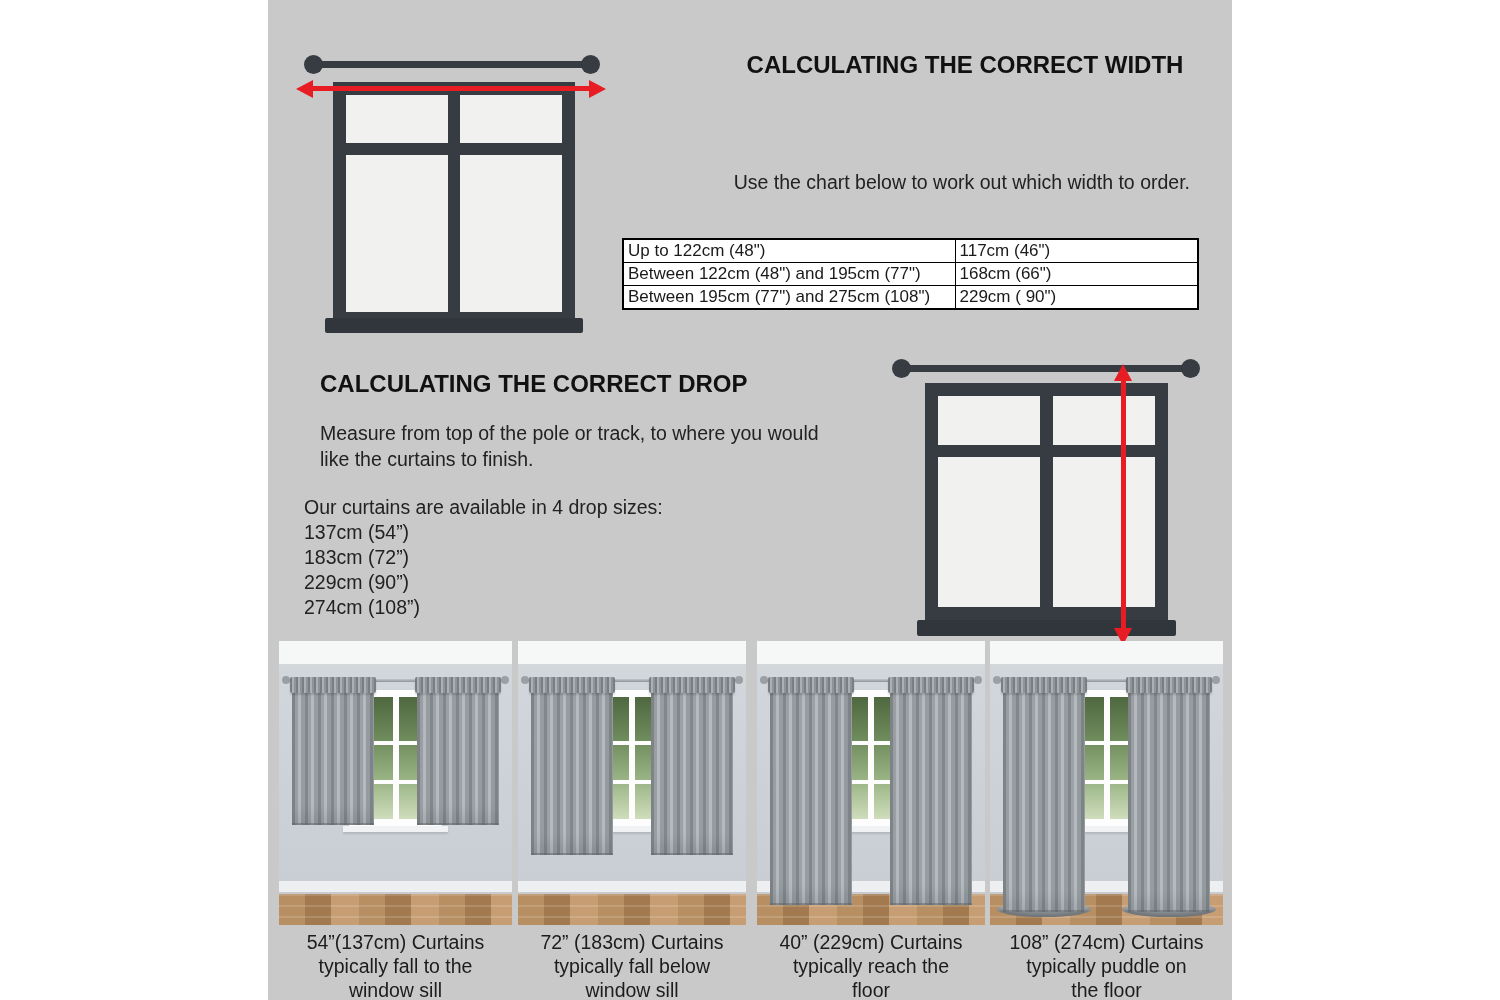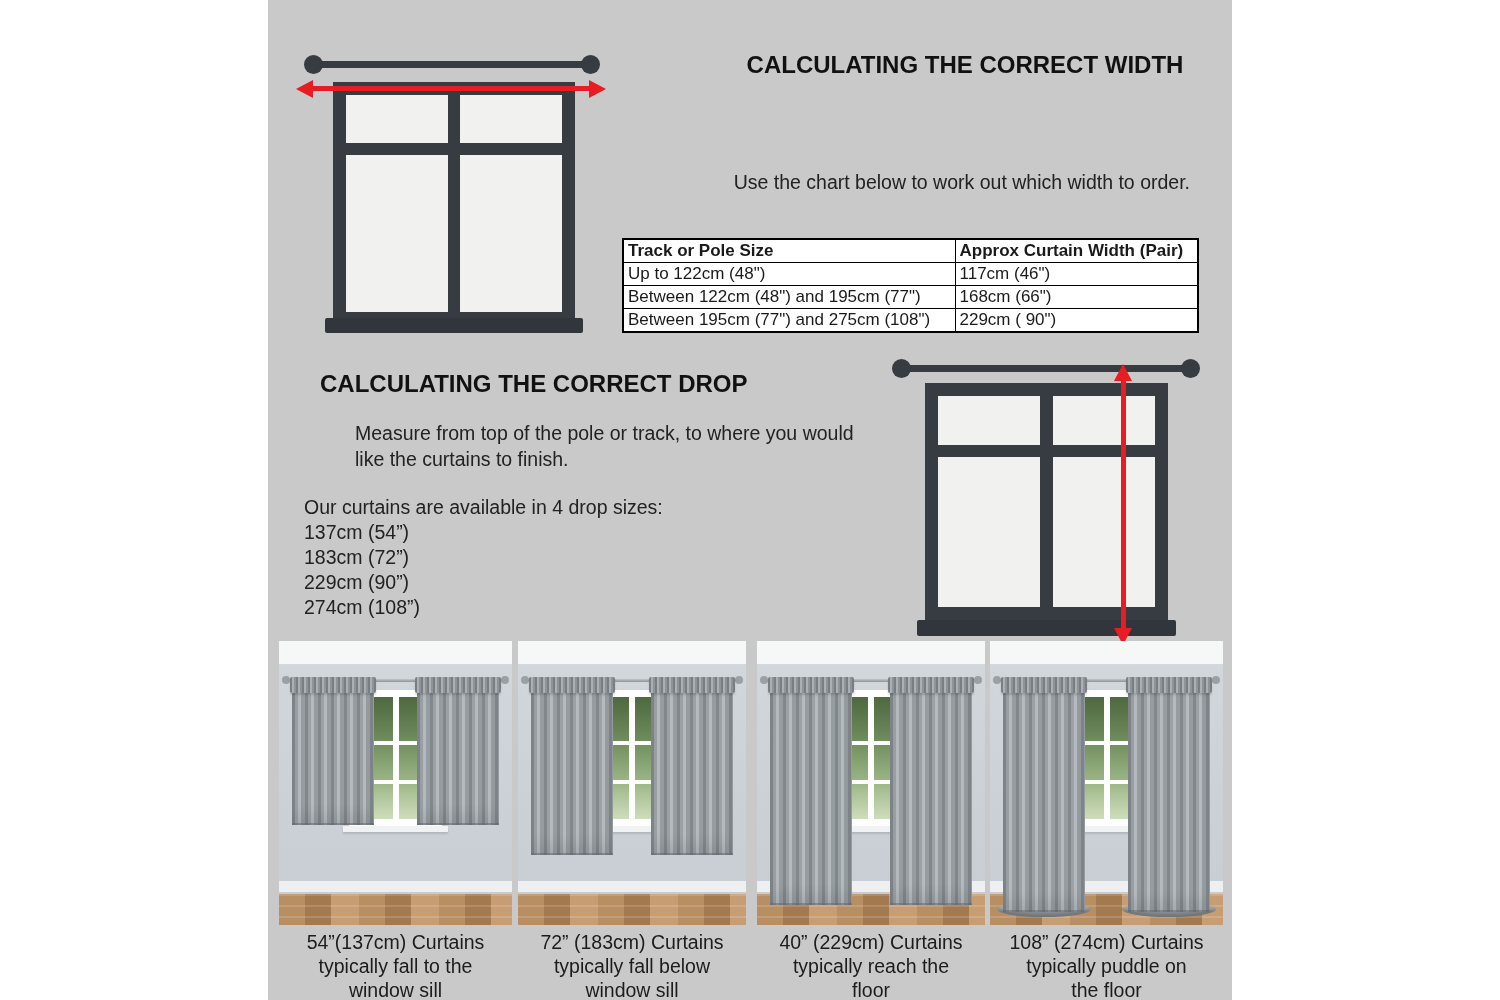--- a/index.html
+++ b/index.html
@@ -98,41 +98,37 @@
 
     <div class="abs h1 center" style="left:400px; top:51px; width:594px;">CALCULATING THE CORRECT WIDTH</div>
     <div class="abs body-txt right" style="left:354px; top:169px; width:568px;">Use the chart below to work out which width to order.</div>
 
     <table class="size-table abs" style="left:354px; top:238px; width:575px;">
       <colgroup>
           <col style="width:332px">
           <col style="width:243px">
         </colgroup>
       <tbody>
-          <tr>
-        <th>Track or Pole Size</th>
-        <th>Approx Curtain Width (Pair)</th>
-      </tr>
       <tr>
         <td>Up to 122cm (48")</td>
         <td>117cm (46")</td>
       </tr>
       <tr>
         <td>Between 122cm (48") and 195cm (77")</td>
         <td>168cm (66")</td>
       </tr>
       <tr>
         <td>Between 195cm (77") and 275cm (108")</td>
         <td>229cm ( 90")</td>
       </tr>
     </tbody>
       </table>
 
     <div class="abs h1" style="left:52px; top:370px;">CALCULATING THE CORRECT DROP</div>
-    <div class="abs body-txt" style="left:52px; top:420px; width:560px;margin-left:35px;">
+    <div class="abs body-txt" style="left:52px; top:420px; width:560px;">
       <div>Measure from top of the pole or track, to where you would</div>
       <div>like the curtains to finish.</div>
     </div>
     <div class="abs body-txt" style="left:36px; top:495px; line-height:25px;">
       <div>Our curtains are available in 4 drop sizes:</div>
       <div>137cm (54”)</div>
       <div>183cm (72”)</div>
       <div>229cm (90”)</div>
       <div>274cm (108”)</div>
     </div>

